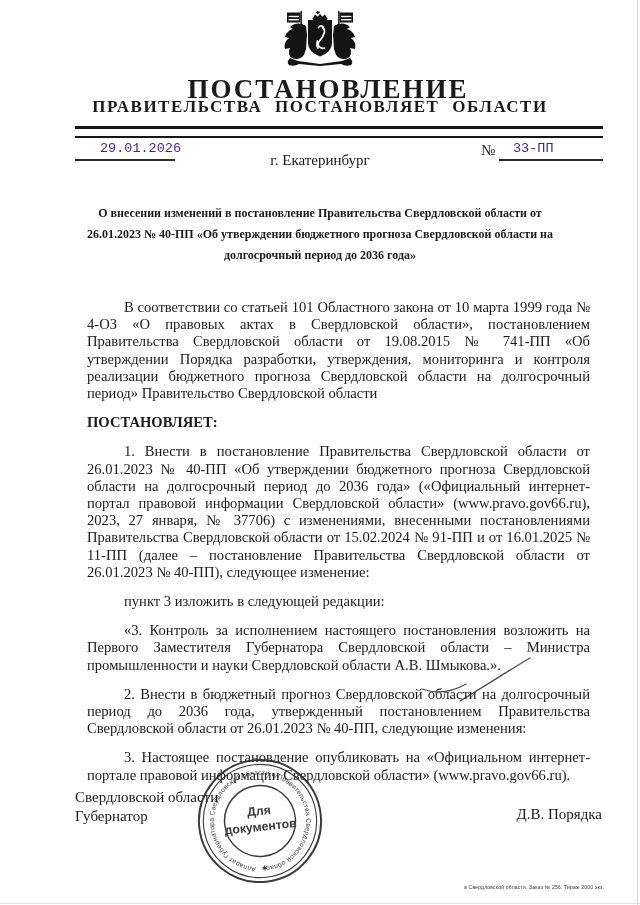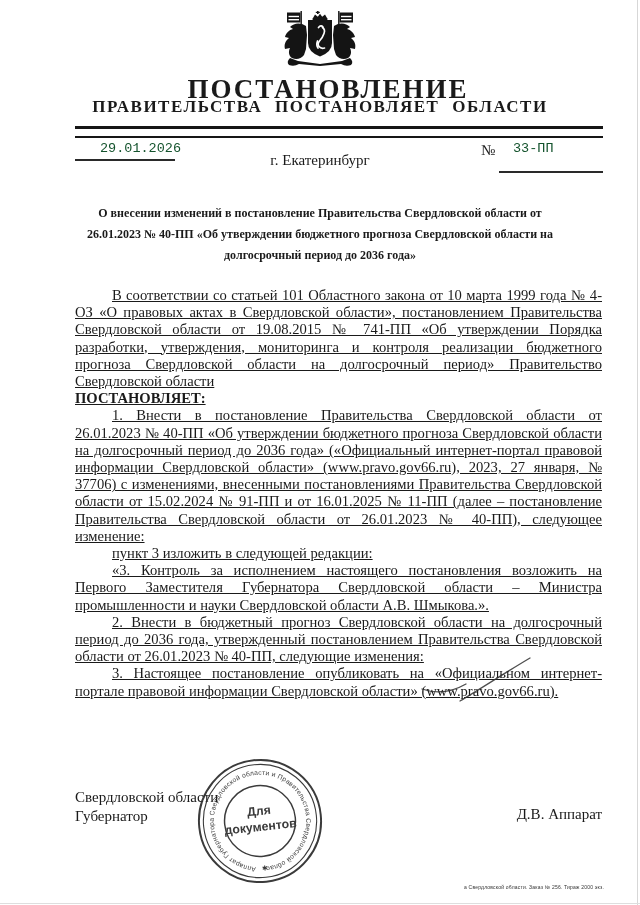--- a/index.html
+++ b/index.html
@@ -17,42 +17,42 @@
     font-size:27px;font-weight:bold;letter-spacing:2px;margin:8px;line-height:30px;
   }
   .doc-subtitle{
     position:absolute;top:96px;left:0;width:100%;text-align:center;
     font-size:17px;font-weight:bold;letter-spacing:1.5px;word-spacing:7px;margin:0;line-height:22px;
   }
   .double-rule{
     position:absolute;top:126px;left:75px;right:37px;height:7px;
     border-top:3px solid #161616;border-bottom:2px solid #161616;
   }
-  .mono{font-family:"Liberation Mono",monospace;font-size:13.5px;color:#14532d;}
+  .mono{font-family:"Liberation Mono",monospace;font-size:13.5px;color:#4c1d95;}
   .date-wrap{
     position:absolute;left:75px;top:137px;width:75px;
     border-bottom:2px solid #2a2a2a;padding:1px 0 3px 25px;
   }
   .num-sign{position:absolute;left:481px;top:142px;font-size:15px;}
   .num-wrap{
     position:absolute;left:499px;top:137px;width:90px;
-    border-bottom:2px solid #2a2a2a;padding:1px 0 15px 14px;
+    border-bottom:2px solid #2a2a2a;padding:1px 0 3px 14px;
   }
   .city{position:absolute;top:152px;left:0;width:100%;text-align:center;font-size:15px;margin:0;}
 
   .subject{
     position:absolute;top:203px;left:50%;transform:translateX(-50%);
     width:500px;text-align:center;font-weight:bold;font-size:12px;line-height:21px;margin:0;
   }
 
   .body-text{
     position:absolute;top:287px;left:75px;width:527px;
     font-size:14.6px;line-height:17.2px;text-align:justify;
   }
-  .body-text p{margin:0;text-indent:37px;text-decoration:underline;}
+  .body-text p{margin:12px;text-indent:37px;}
   .body-text p.resolves{text-indent:0;font-weight:bold;}
 
   .sig-left{position:absolute;left:75px;top:788px;font-size:15px;line-height:18.5px;}
   .sig-right{position:absolute;right:38px;top:806px;font-size:15px;}
 
   .stamp{position:absolute;left:196px;top:757px;transform:rotate(-6deg);opacity:.92;}
   .stamp text{fill:#2b2b2b;}
   .stamp .ring-txt{font-family:"Liberation Sans",sans-serif;font-size:6.8px;letter-spacing:.25px;}
   .stamp .ctr{font-family:"Liberation Sans",sans-serif;font-weight:bold;font-size:12.5px;text-anchor:middle;}
   .stamp .star{font-size:7px;text-anchor:middle;}
@@ -134,21 +134,21 @@
     <g fill="none" stroke="#2f2f2f" stroke-width="1.3" stroke-linecap="round" opacity="0.85">
       <path d="M4,36 C18,41 34,39 48,31"></path>
       <path d="M42,48 C62,36 90,18 112,5"></path>
     </g>
   </svg>
 
   <div class="sig-left">
     <div>Свердловской области</div>
     <div>Губернатор</div>
   </div>
-  <div class="sig-right">Д.В. Аппарат</div>
+  <div class="sig-right">Д.В. Порядка</div>
 
   <svg class="stamp" width="128" height="128" viewBox="0 0 130 130">
     <defs>
       <path id="ringPath" d="M 65,112 A 47,47 0 1 1 65.02,112"></path>
     </defs>
     <circle cx="65" cy="65" r="62" fill="none" stroke="#2b2b2b" stroke-width="2"></circle>
     <circle cx="65" cy="65" r="57.5" fill="none" stroke="#2b2b2b" stroke-width="1.1"></circle>
     <circle cx="65" cy="65" r="36" fill="none" stroke="#2b2b2b" stroke-width="1.5"></circle>
     <text class="ring-txt">
       <textPath href="#ringPath" startOffset="9">Аппарат Губернатора Свердловской области и Правительства Свердловской области</textPath>

